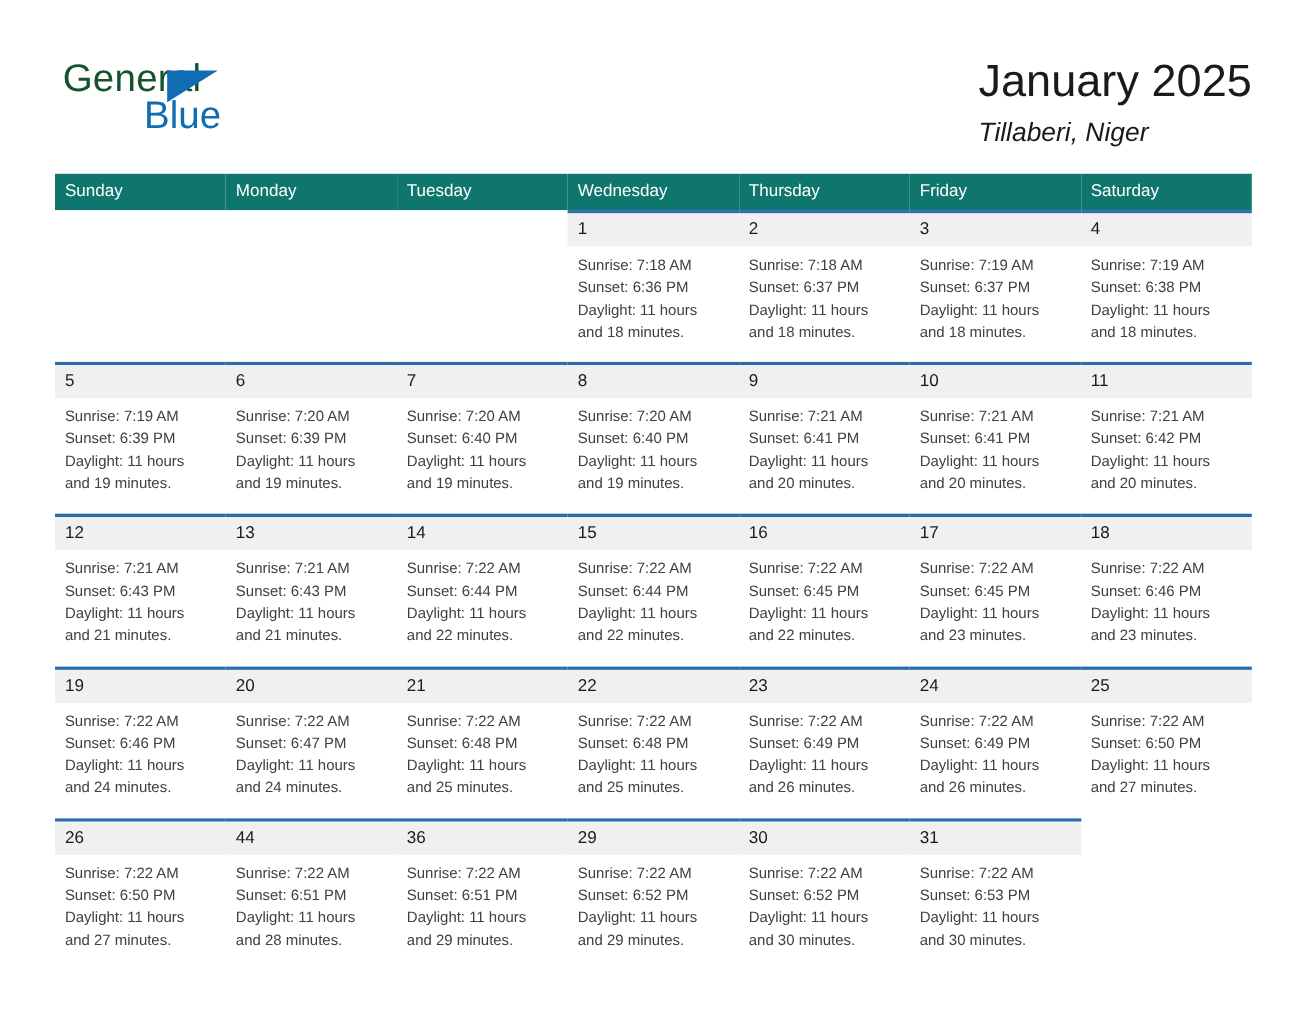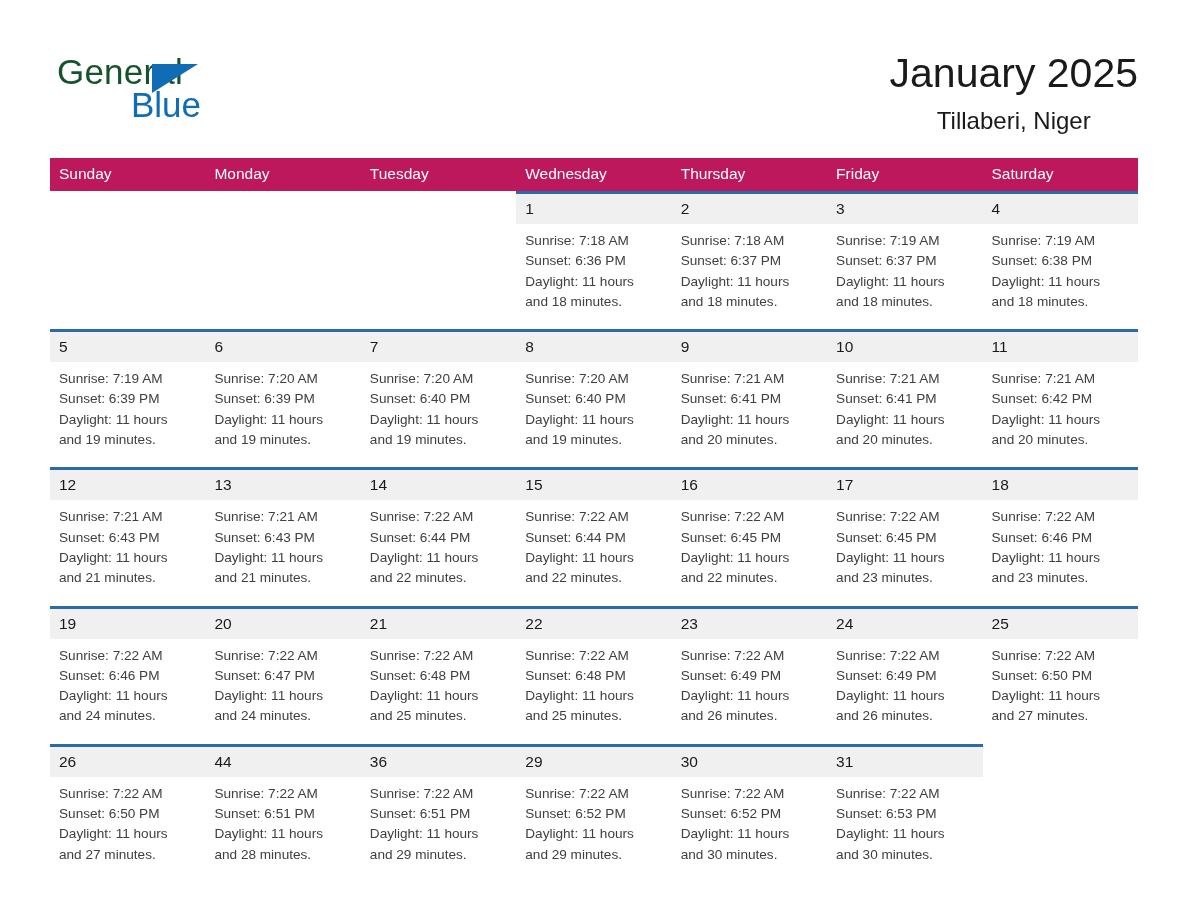--- a/index.html
+++ b/index.html
@@ -64,52 +64,53 @@
     color: #0f6cb5;
     font-weight: 400;
     line-height: 38px;
     text-align: center;
   }
 
   .title-block {
     position: absolute;
     right: 50px;
     top: 48px;
-    text-align: center;
+    text-align: left;
   }
   .title {
     font-size: 41px;
     font-weight: 400;
     color: #1a1a1a;
     line-height: 50px;
     white-space: nowrap;
   }
   .subtitle {
     font-size: 24px;
     font-weight: 400;
     color: #1a1a1a;
     line-height: 30px;
     margin-top: 8px;
     white-space: nowrap;
+    font-style: italic;
   }
 
   
   .calendar {
     position: absolute;
     left: 50px;
     top: 158px;
     width: 1088px;
   }
   .cal-table {
     width: 1088px;
     border-collapse: collapse;
     table-layout: fixed;
   }
   .cal-table th {
-    background: #be185d;
+    background: #0f766e;
     color: #ffffff;
     font-size: 15.5px;
     font-weight: 400;
     text-align: left;
     padding: 7px 0 8px 9px;
     height: 17px;
     vertical-align: middle;
   }
   .cal-table td {
     vertical-align: top;

